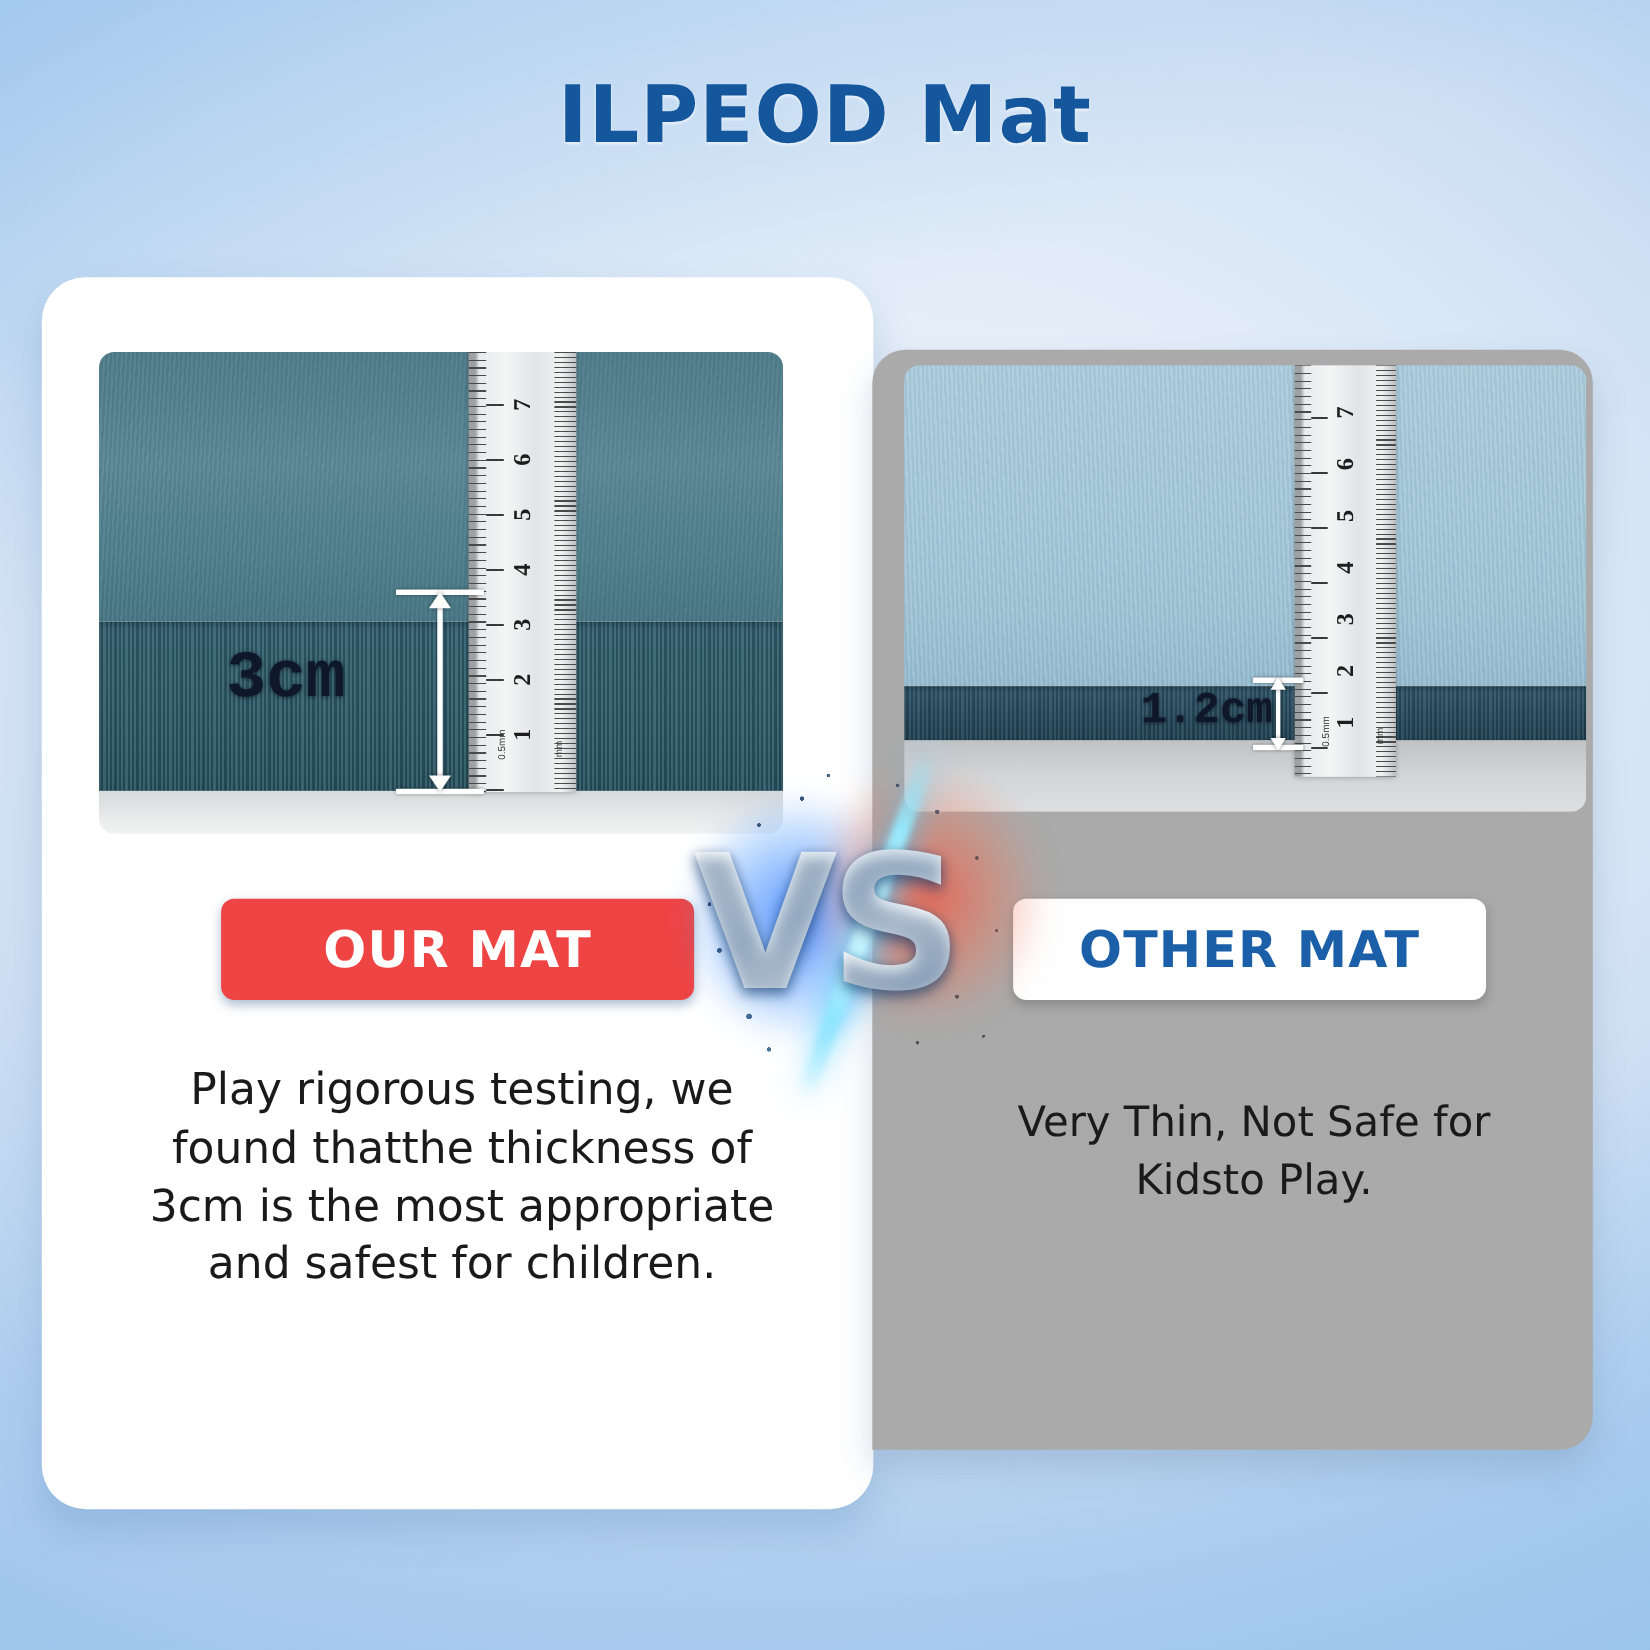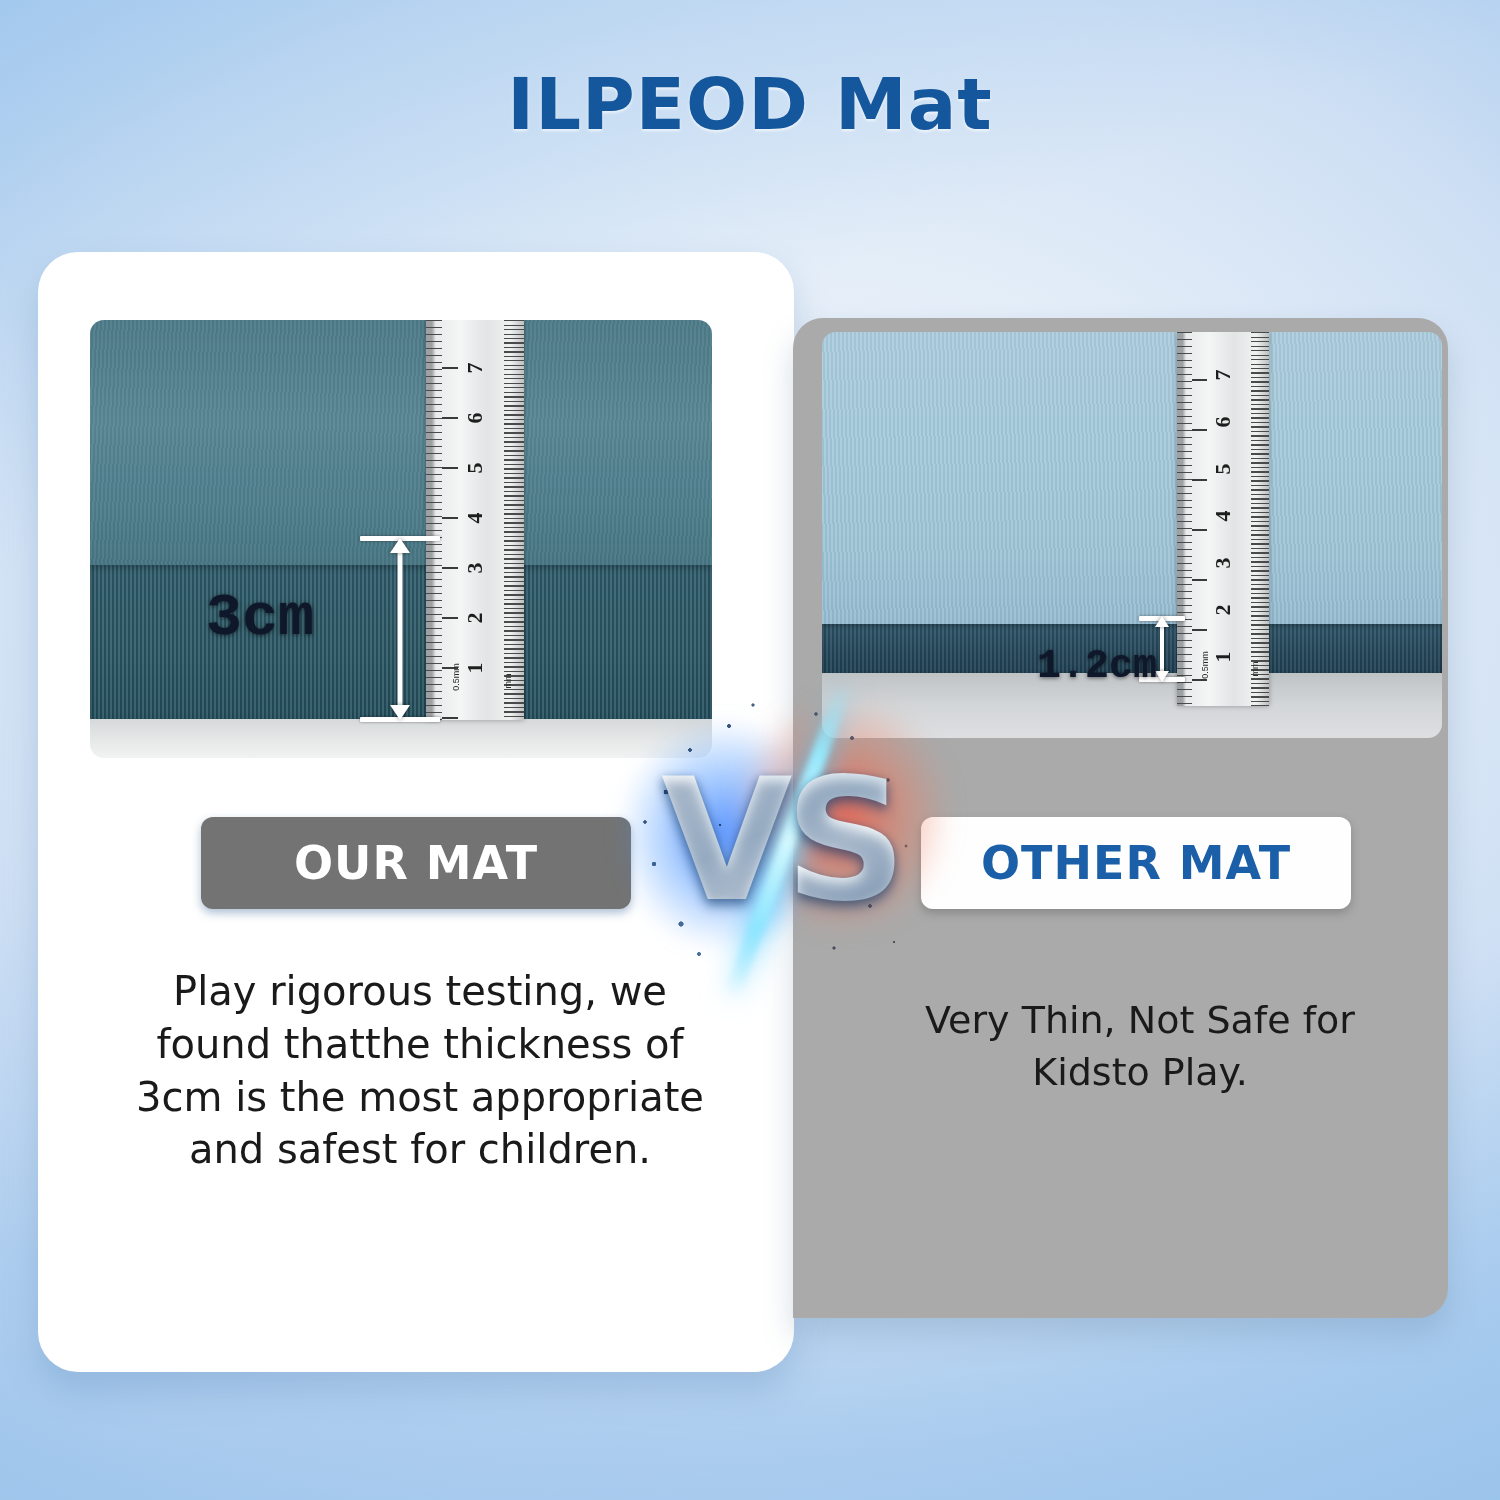--- a/index.html
+++ b/index.html
@@ -116,21 +116,21 @@
   .m-ar.dn{border-top:15px solid #fff;}
   .m-lab{position:absolute;color:#0f172a;font-weight:700;
     font-family:Liberation Mono, monospace;
     text-shadow:0 1px 4px rgba(0,0,0,.55);white-space:nowrap;}
 
   
   .badge{position:absolute;display:flex;align-items:center;justify-content:center;
     border-radius:12px;font-weight:600;letter-spacing:1px;}
   #our-badge{
     left:201px;top:817px;width:430px;height:92px;
-    background:#737373;color:#FFFFFF;font-size:46px;
+    background:#ef4444;color:#FFFFFF;font-size:46px;
     box-shadow:0 4px 10px rgba(20,70,130,.35);
   }
   #other-badge{
     left:921px;top:817px;width:430px;height:92px;
     background:#FEFEFE;color:#1B5FA8;font-size:46px;
     box-shadow:0 4px 10px rgba(60,60,60,.30);
   }
 
   
   .desc{position:absolute;text-align:center;color:#1A1A1A;
@@ -168,21 +168,21 @@
     opacity:.85;}
   #vs-beam{position:absolute;left:150px;top:-14px;width:16px;height:330px;
     transform:rotate(20deg);transform-origin:50% 50%;
     background:linear-gradient(180deg, rgba(120,220,255,0) 0%, rgba(150,235,255,.95) 22%, rgba(210,248,255,1) 50%, rgba(140,230,255,.9) 78%, rgba(120,220,255,0) 100%);
     filter:blur(3px);}
   #vs-beam2{position:absolute;left:142px;top:-22px;width:32px;height:350px;
     transform:rotate(20deg);transform-origin:50% 50%;
     background:linear-gradient(180deg, rgba(60,190,255,0) 0%, rgba(70,200,255,.55) 30%, rgba(120,225,255,.7) 50%, rgba(70,200,255,.5) 72%, rgba(60,190,255,0) 100%);
     filter:blur(11px);}
   #vs-text{position:absolute;left:0;top:0;width:100%;height:100%;
-    display:flex;align-items:center;justify-content:center;}
+    display:flex;align-items:center;justify-content:flex-start;}
   #vs-text span{
     font-size:170px;font-weight:700;letter-spacing:-8px;
     font-family:"DejaVu Sans","Liberation Sans",sans-serif;
     background:linear-gradient(155deg,#ffffff 0%,#eef3f7 25%,#dbe6ee 45%,#f7fafc 60%,#cfdae4 80%,#eaf1f6 100%);
     -webkit-background-clip:text;background-clip:text;color:transparent;
     text-shadow:0 6px 12px rgba(20,60,110,.35);
     filter:drop-shadow(0 3px 5px rgba(10,50,100,.45));
   }
 </style>
 </head>
@@ -257,21 +257,21 @@
     </div>
   </div>
 
   <div class="measure" style="left:327px;top:284px;width:26px;height:66px;">
     <div class="m-cap" style="left:-10px;top:0;width:46px;"></div>
     <div class="m-cap" style="left:-10px;bottom:0;width:46px;"></div>
     <div class="m-line" style="top:10px;bottom:10px;width:4px;"></div>
     <div class="m-ar up" style="top:0;border-left-width:7px;border-right-width:7px;border-bottom-width:11px;"></div>
     <div class="m-ar dn" style="bottom:0;border-left-width:7px;border-right-width:7px;border-top-width:11px;"></div>
   </div>
-  <span class="m-lab" style="left:215px;top:292px;font-size:40px;margin-top:20px;">1.2cm</span>
+  <span class="m-lab" style="left:215px;top:292px;font-size:40px;">1.2cm</span>
 </div>
 
 <div class="badge" id="other-badge">
   <span>OTHER MAT</span>
 </div>
 
 <div class="desc" id="right-desc">Very Thin, Not Safe for Kidsto Play.</div>
 
 <div id="vs">
   <div id="vs-glow-b"></div>

